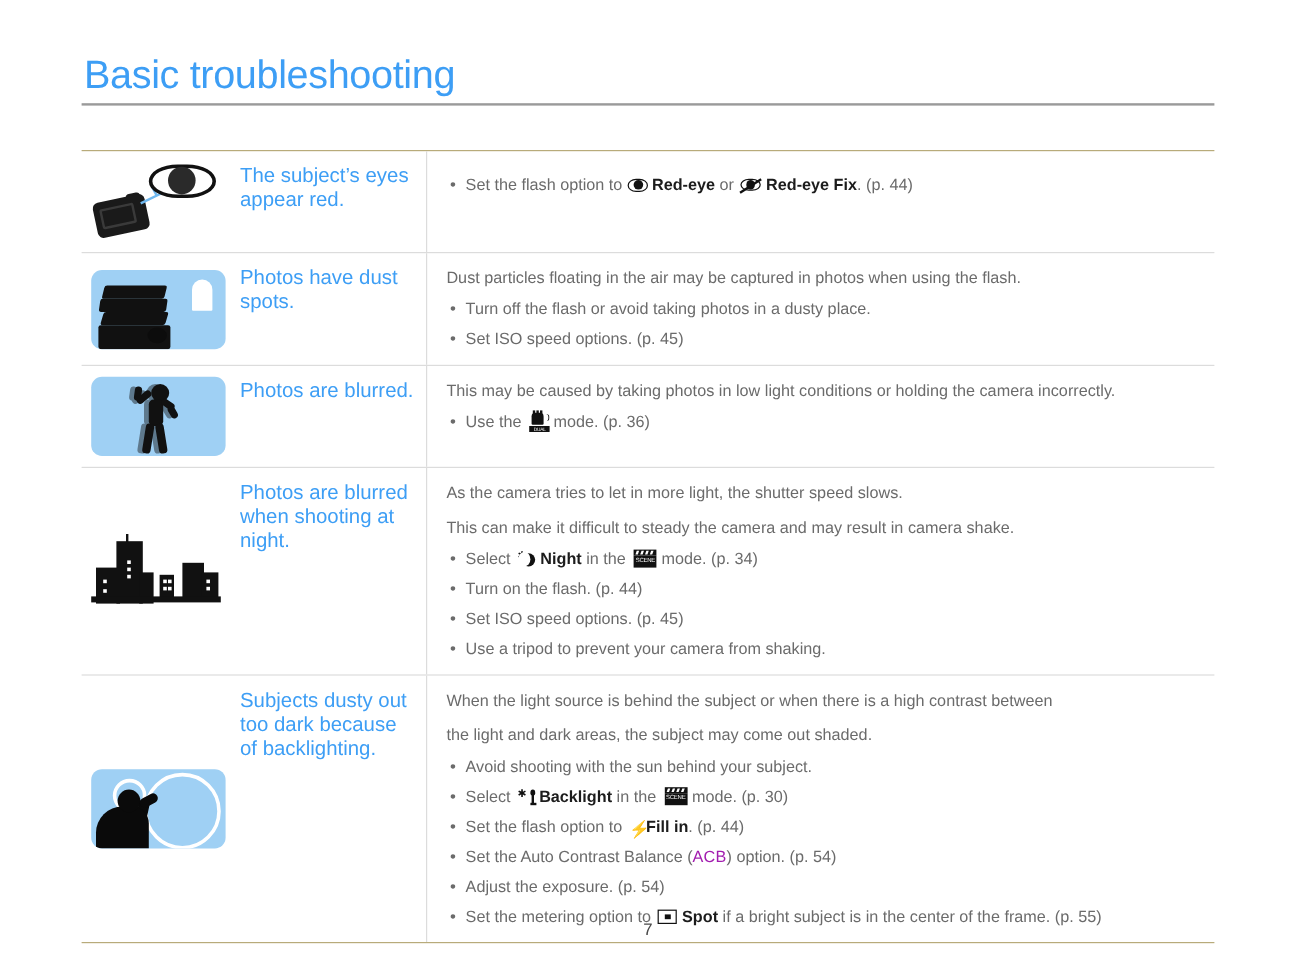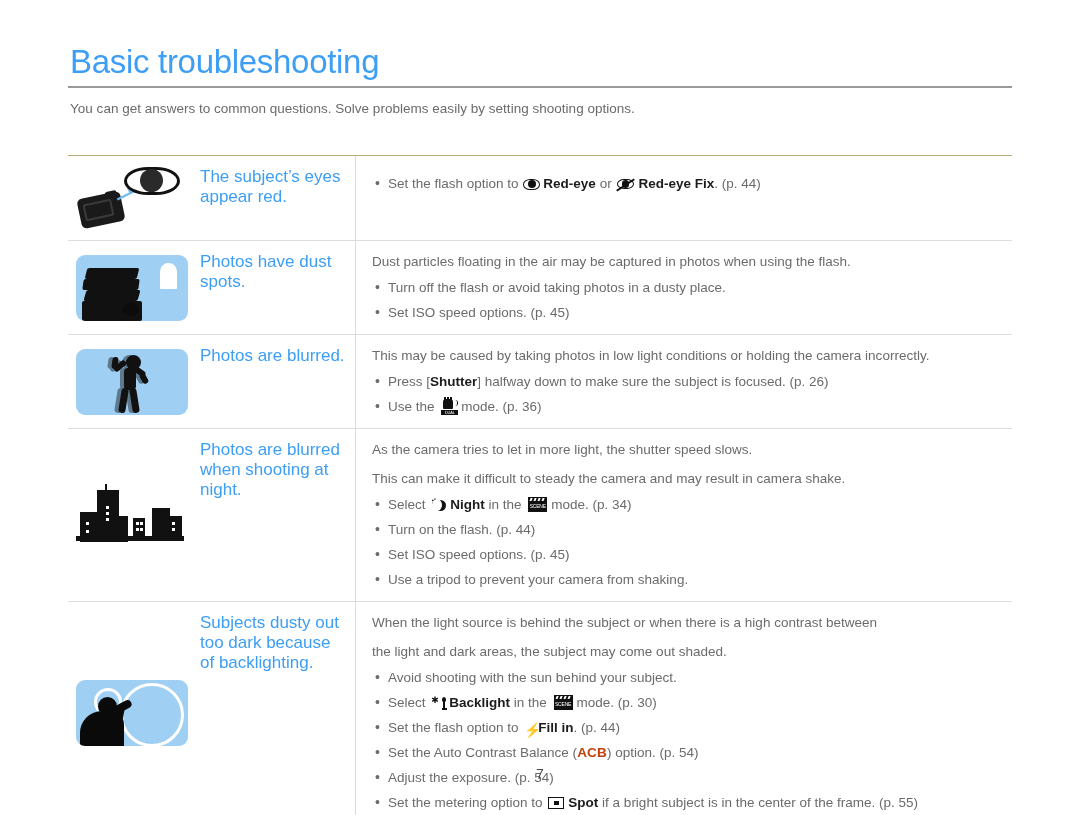--- a/index.html
+++ b/index.html
@@ -296,21 +296,21 @@
     width: 16px; height: 12px;
     border: 1.7px solid #111;
     box-sizing: border-box;
   }
   .ico-spot .dt {
     position: absolute; left: 5.6px; top: 3.6px;
     width: 4.6px; height: 4.6px;
     background: #111;
   }
   .acb {
-    color: #c2410c; font-weight: bold; letter-spacing: 0.2px;
+    color: #a21caf; font-weight: normal; letter-spacing: 0.2px;
   }
 
   
   .pic { position: relative; }
 
   .pic-eyeflash { width: 112px; height: 66px; }
   .pic-eyeflash .cam {
     position: absolute; left: 3px; top: 30px;
     width: 44px; height: 30px;
     background: #1a1a1a;
@@ -452,21 +452,20 @@
   }
 </style>
 </head>
 <body>
 
 <div class="page">
   <div class="content">
 
     <h1 class="page-title">Basic troubleshooting</h1>
     <div class="title-rule"></div>
-    <div class="intro">You can get answers to common questions. Solve problems easily by setting shooting options.</div>
 
     <div class="tbl">
 
       <div class="row">
         <div class="cell-pic">
           <div class="pic pic-eyeflash">
             <div class="bump"></div>
             <div class="cam"></div>
             <div class="ray"></div>
             <div class="ray2"></div>
@@ -527,21 +526,20 @@
                 <i class="fig-armR2"></i>
                 <i class="fig-legL"></i>
                 <i class="fig-legR"></i>
             </div>
           </div>
         </div>
         <div class="cell-sym">Photos are blurred.</div>
         <div class="cell-sol">
           <p class="lead">This may be caused by taking photos in low light conditions or holding the camera incorrectly.</p>
           <ul class="bullets">
-            <li><span>Press [</span><span class="b">Shutter</span><span>] halfway down to make sure the subject is focused. (p. 26)</span></li>
             <li><span>Use the </span><span class="ico ico-dualis"><span class="f1"></span><span class="f2"></span><span class="f3"></span><span class="hand"></span><span class="wv"></span><span class="lbl">DUAL</span></span><span>mode. (p. 36)</span></li>
           </ul>
         </div>
       </div>
 
       <div class="row">
         <div class="cell-pic">
           <div class="pic pic-city">
             <div class="ant" style="left:29px; top:2px; height:12px;"></div>
             <div class="bld" style="left:21px; top:8px; width:22px; height:52px;"></div>

